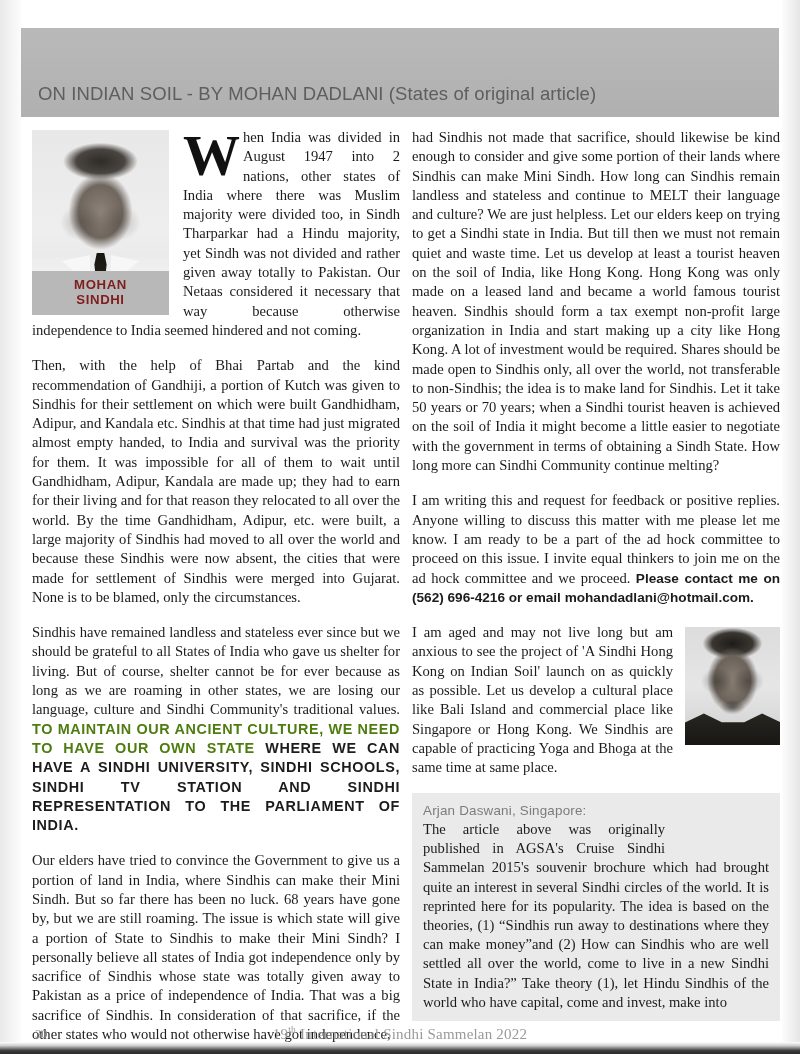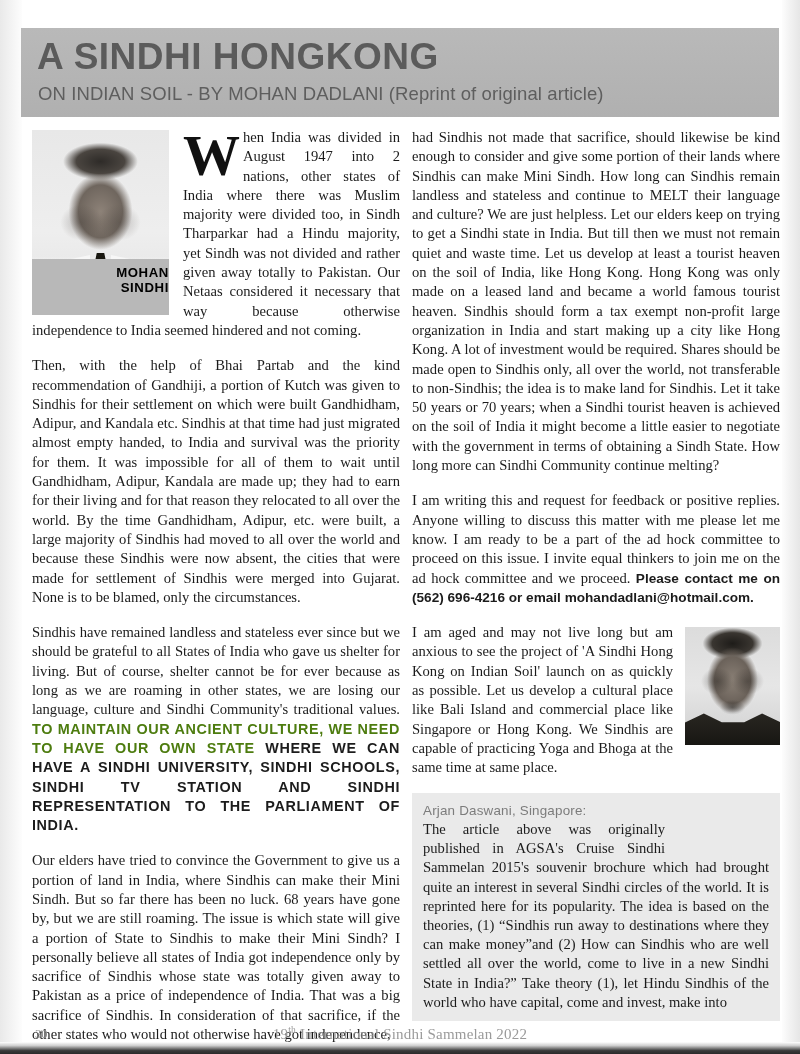--- a/index.html
+++ b/index.html
@@ -145,29 +145,29 @@
   .face-shoulder {
     position: absolute;
     left: -6px; bottom: -4px; width: 150px; height: 34px;
     background: radial-gradient(ellipse 80px 30px at 50% 100%, #cfcfcf 0%, #e4e4e4 70%, rgba(228,228,228,0) 100%);
   }
   .photo-caption {
     position: absolute;
     left: 0;
     bottom: 0;
     width: 137px;
-    padding: 6px 0 20px 0;
+    padding: 6px 0 8px 0;
     background: #b8b8b8;
-    text-align: right;
+    text-align: center;
     font-family: "Liberation Sans", sans-serif;
     font-size: 13.2px;
     font-weight: 700;
     letter-spacing: 0.6px;
     line-height: 15px;
-    color: #000000;
+    color: #7f1d1d;
   }
 
   
   .dropcap {
     float: left;
     font-family: "Liberation Serif", serif;
     font-size: 57px;
     line-height: 45px;
     font-weight: 700;
     padding: 4px 3px 0 0;
@@ -271,22 +271,21 @@
 </style>
 </head>
 <body>
 
 <div id="page">
 
   <div class="scan-gutter-left"></div>
   <div class="scan-gutter-right"></div>
 
   <div id="header-band">
-    <div id="header-title">A SINDHI HONGKONG</div>
-    <div id="header-subtitle">ON INDIAN SOIL - BY MOHAN DADLANI (Reprint of original article)</div>
+    <div id="header-subtitle">ON INDIAN SOIL - BY MOHAN DADLANI (States of original article)</div>
   </div>
 
   <div class="column" id="col-left">
 
     <p class="para">
       <span id="author-photo-wrap">
         <span class="photo-img">
           <span class="face-a"></span>
           <span class="face-shirt"></span>
           <span class="face-collar-l"></span>

